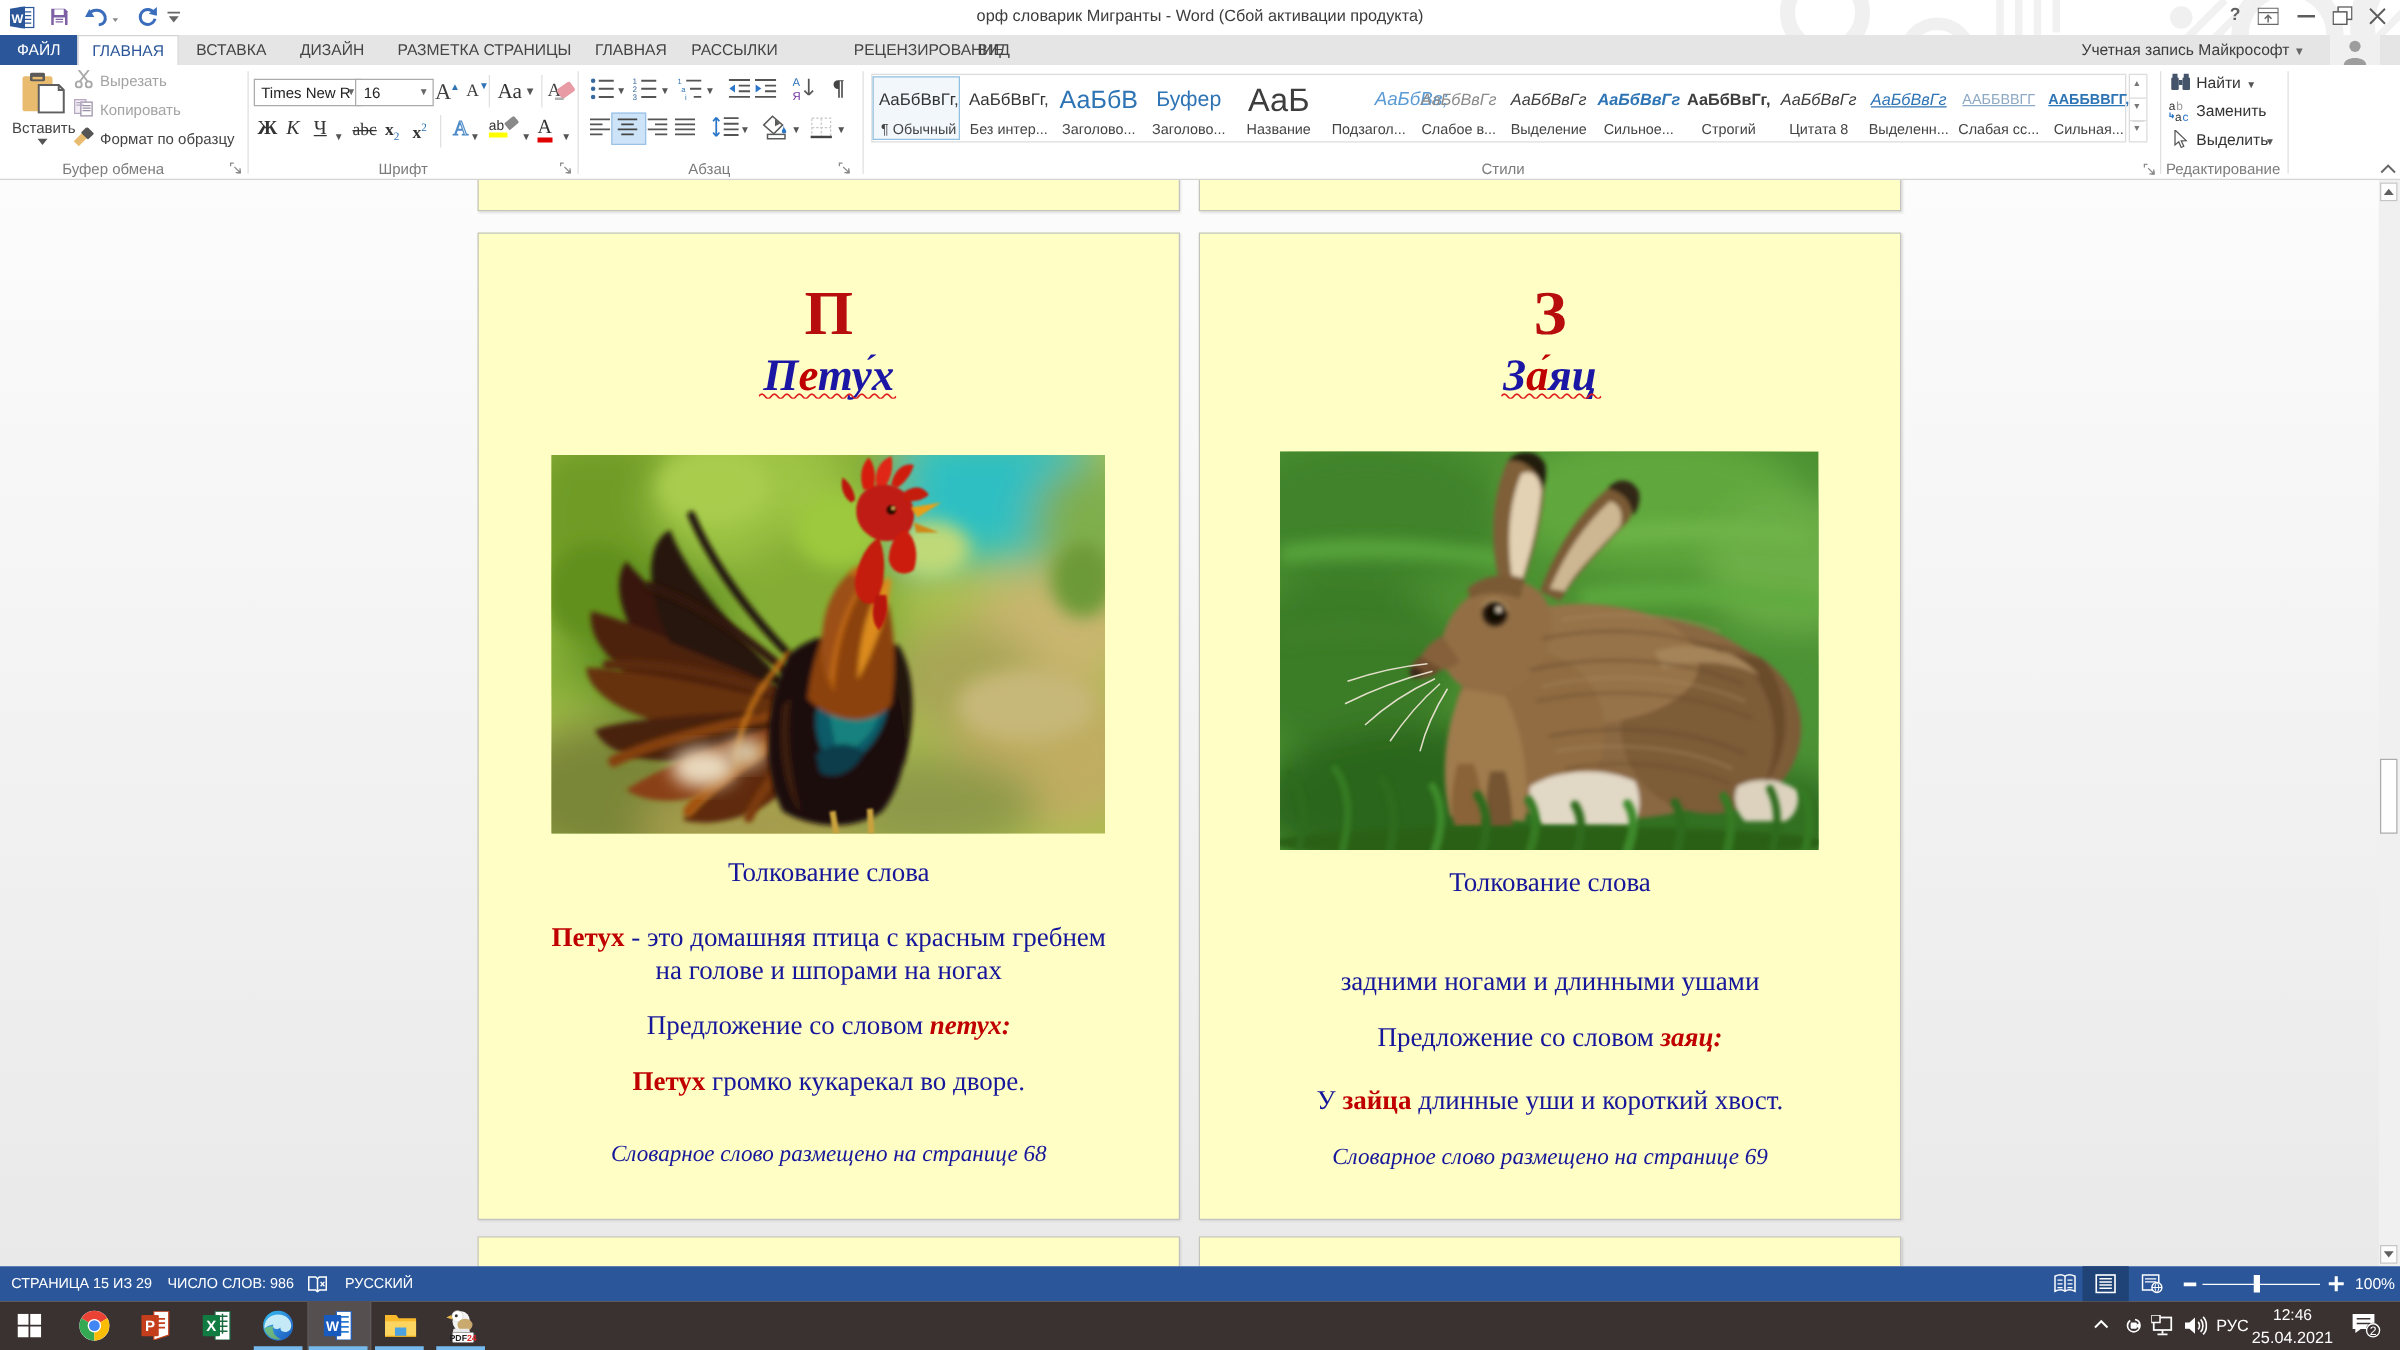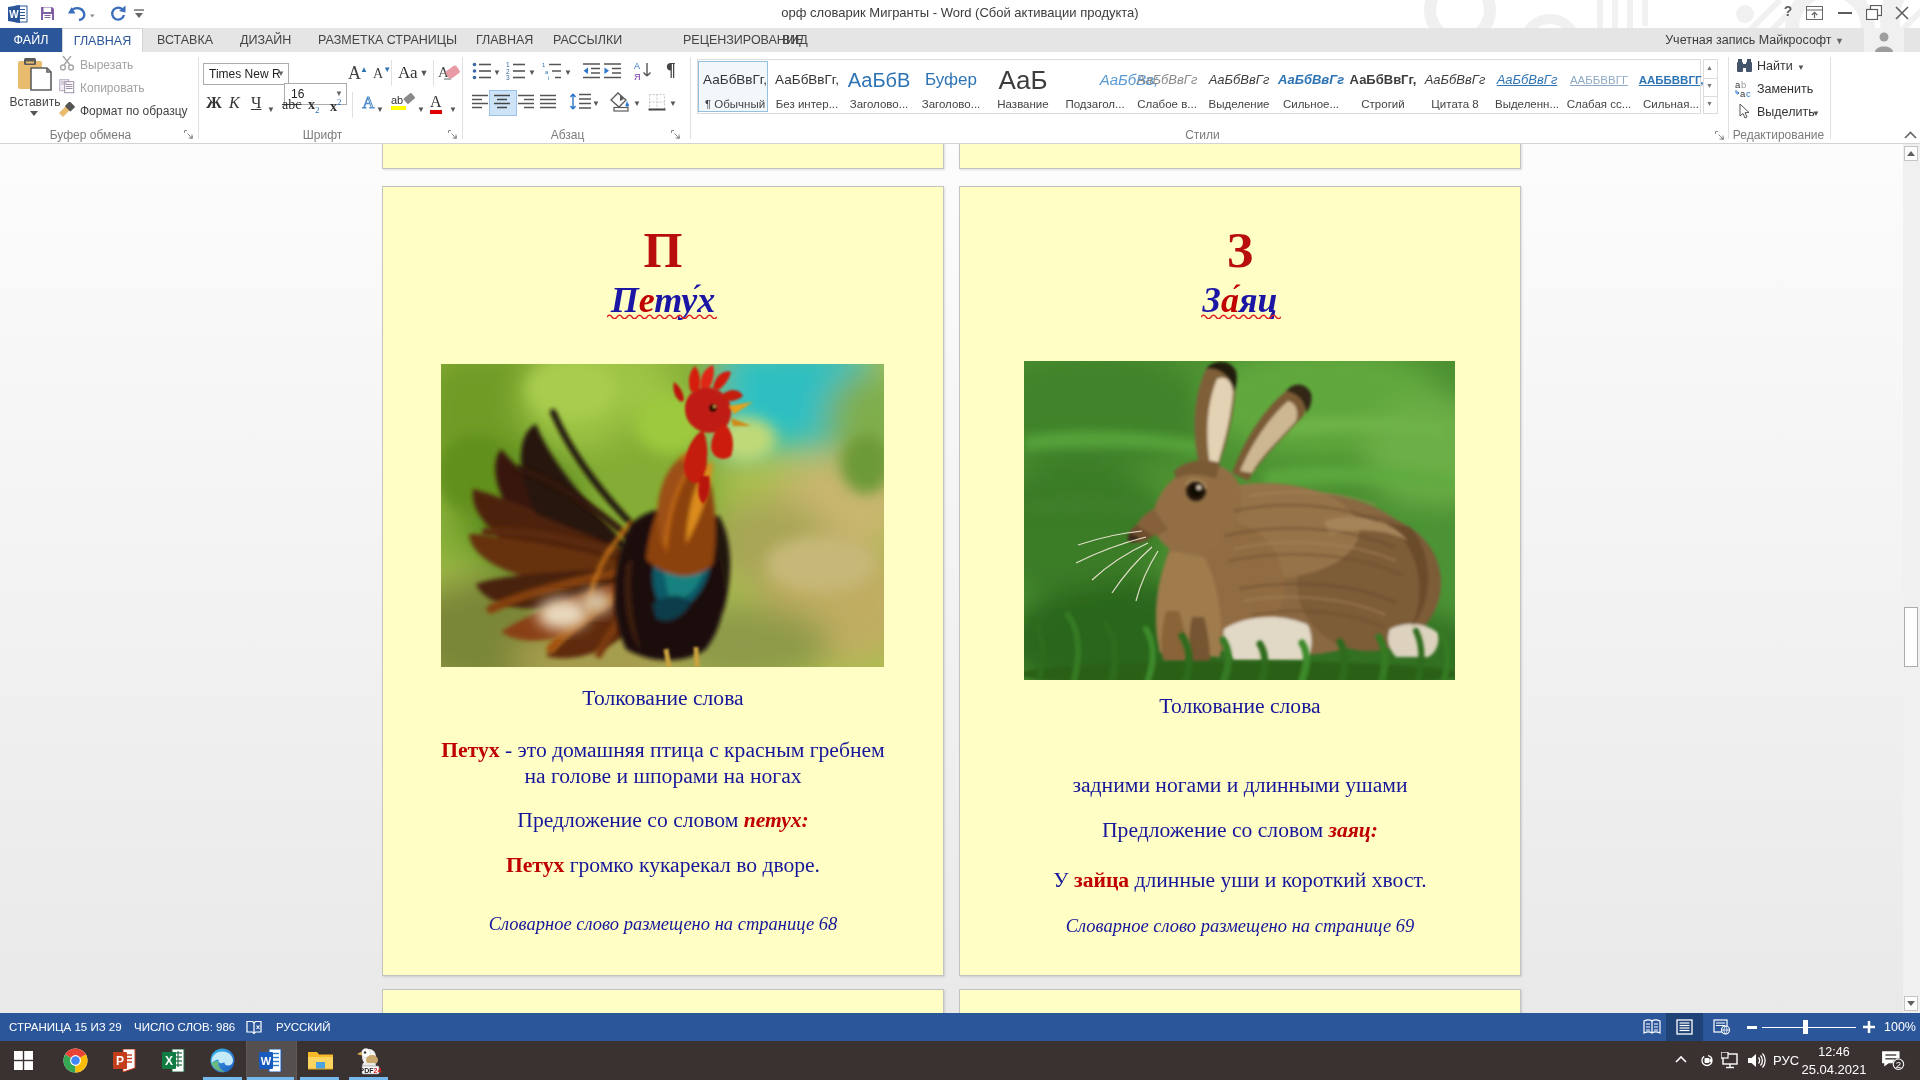--- a/index.html
+++ b/index.html
@@ -166,21 +166,21 @@
   <svg class="launch" style="left:183px;top:77px" viewBox="0 0 12 12">
       <g stroke="#8a8a8a" fill="none">
         <path d="M1.5 4 V1.5 H4"></path>
         <path d="M4.5 4.5 L9 9"></path>
         <path d="M9 5.5 V9 H5.5"></path>
       </g>
       <path d="M9.8 9.8 L6.8 9.8 L9.8 6.8 Z" fill="#8a8a8a"></path>
     </svg>
 
   <div class="combo" style="left:203px;top:11px;width:79px;height:20px;line-height:20px;padding-left:5px;">Times New R<span style="position:absolute;right:3px;font-size:8px;color:#666;">▼</span></div>
-  <div class="combo" style="left:284px;top:11px;width:55px;height:20px;line-height:20px;padding-left:6px;margin-top:20px;">16<span style="position:absolute;right:3px;font-size:8px;color:#666;">▼</span></div>
+  <div class="combo" style="left:284px;top:11px;width:55px;height:20px;line-height:20px;padding-left:6px;">16<span style="position:absolute;right:3px;font-size:8px;color:#666;">▼</span></div>
   <div class="a ser" style="left:348px;top:11px;font-size:18px;color:#3f3f3f;">А<span style="position:relative;top:-7px;left:-1px;font-size:8px;color:#2e74b5;">▲</span></div>
   <div class="a ser" style="left:373px;top:14px;font-size:14px;color:#3f3f3f;">А<span style="position:relative;top:-6px;left:0px;font-size:8px;color:#2e74b5;">▼</span></div>
   <div class="a ser" style="left:398px;top:11px;font-size:17px;color:#333;">Аа<span style="position:relative;top:-2px;left:2px;font-size:9px;color:#555;">▼</span></div>
   <svg class="ic" style="left:438px;top:10px;width:22px;height:20px" viewBox="0 0 22 20">
     <text x="0" y="15" font-size="15" font-family="Liberation Serif" fill="#444">А</text>
     <rect x="8" y="6" width="13" height="9" rx="2" transform="rotate(-35 14 10)" fill="#e99ba5"></rect>
     <path d="M6 17 L13 17" stroke="#b0b0b0" stroke-width="2"></path>
   </svg>
   <div class="a ser" style="left:206px;top:42px;font-size:16px;font-weight:bold;color:#333;">Ж</div>
   <div class="a ser" style="left:229px;top:42px;font-size:16px;font-style:italic;color:#333;">К</div>

